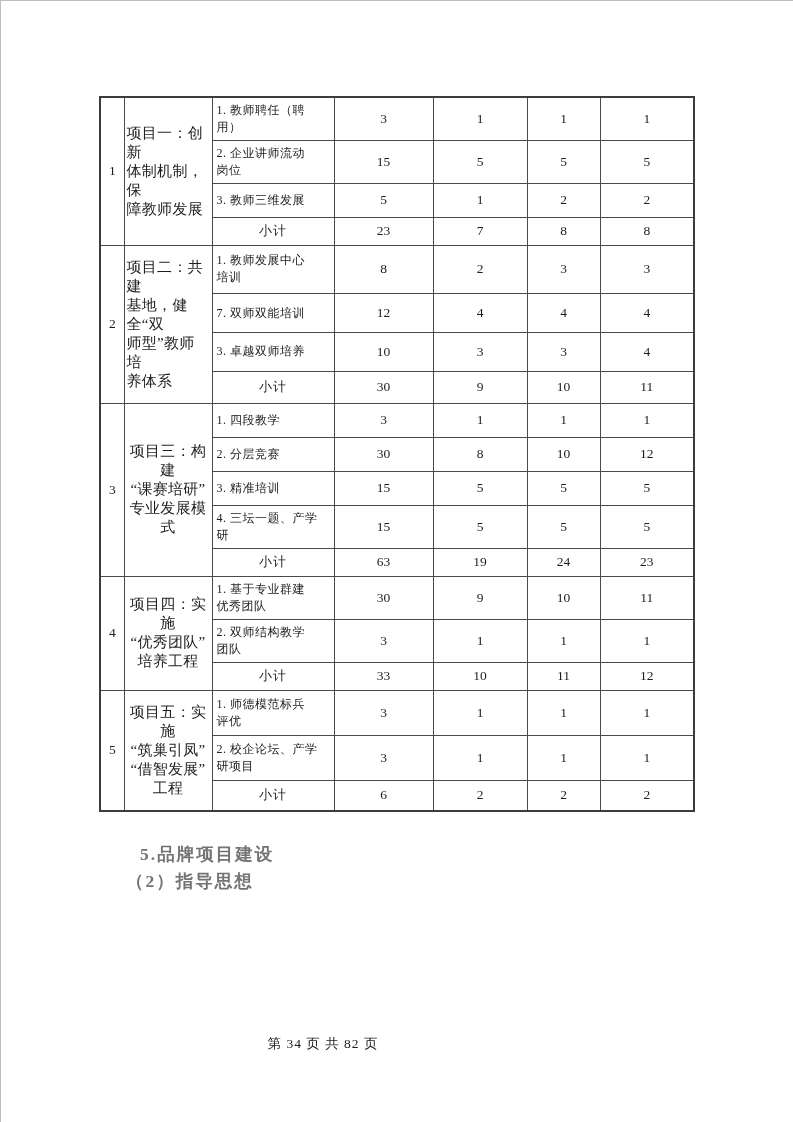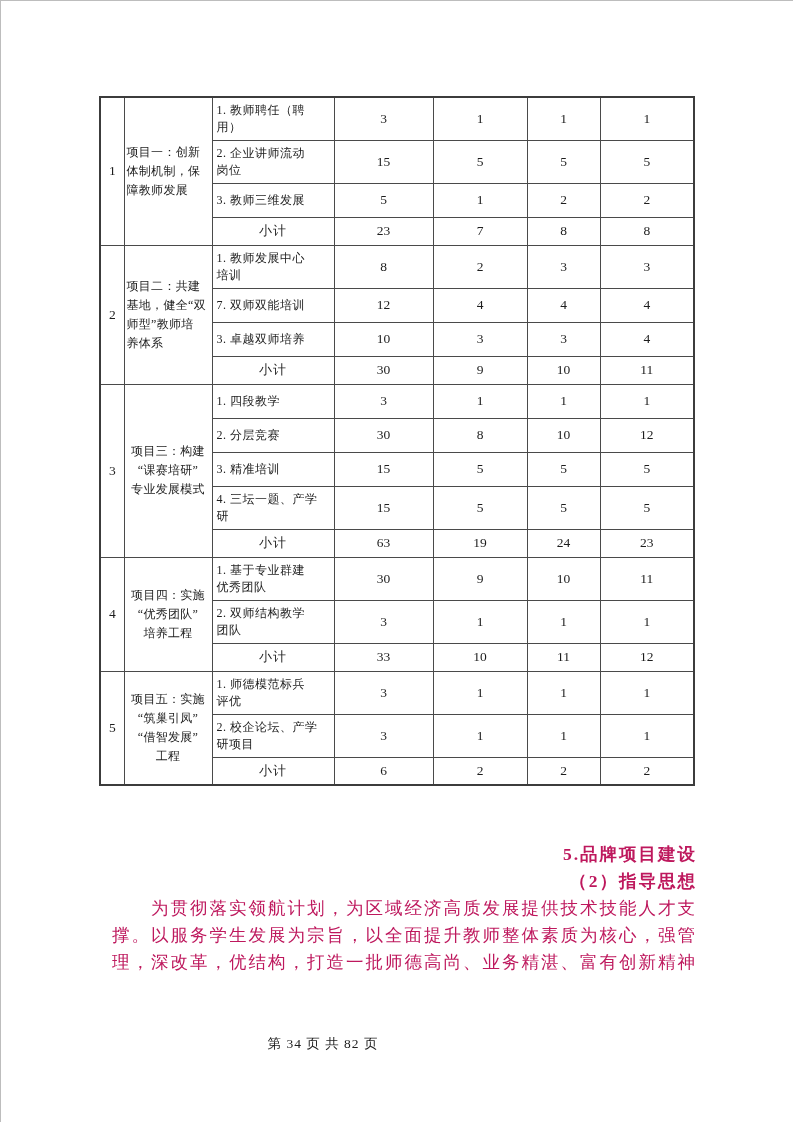--- a/index.html
+++ b/index.html
@@ -31,21 +31,21 @@
   }
   tr.one-line{height:34px;}
   tr.two-line{height:43px;}
   tr.subtotal-row{height:28px;padding-left:41px;}
 
   td.rowno-cell{
     text-align:center;
     font-size:13.5px;
   }
   td.project-name-cell{
-    font-size:12px;
+    font-size:15px;
     line-height:19px;
     letter-spacing:0.3px;
     white-space:pre-line;
     padding:12px 2px;
   }
   td.project-name-cell.align-left{text-align:left;}
   td.project-name-cell.align-center{text-align:center;}
   td.subitem-label-cell{
     font-size:12px;
     line-height:17px;
@@ -60,27 +60,26 @@
     text-align:center;
   }
   td.value-cell{
     text-align:center;
     font-size:13.5px;
   }
 
   
   .text-block{
     position:absolute;
-    left:100px;top:840px;
+    left:92px;top:840px;
     width:596px;
     font-size:17.5px;
     line-height:27px;
     letter-spacing:2px;
-    color:#be185d;
-    text-align:right;
+    color:#737373;
   }
   .text-block p{margin:0;white-space:pre-line;}
   .heading-1{font-weight:bold;text-indent:47px;}
   .heading-2{font-weight:bold;text-indent:33px;}
   .heading-3{font-weight:bold;text-indent:33px;}
   .body-paragraph{font-weight:normal;text-indent:33px;}
 
   
   .page-footer{
     position:absolute;
@@ -268,18 +267,15 @@
         <td class="value-cell">2</td>
         <td class="value-cell">2</td>
         <td class="value-cell">2</td>
       </tr>
     </tbody>
 </table>
 
 <div class="text-block">
   <p class="heading-1">5.品牌项目建设</p>
   <p class="heading-3">（2）指导思想</p>
-  <p class="body-paragraph">为贯彻落实领航计划，为区域经济高质发展提供技术技能人才支
-撑。以服务学生发展为宗旨，以全面提升教师整体素质为核心，强管
-理，深改革，优结构，打造一批师德高尚、业务精湛、富有创新精神</p>
 </div>
 
 <div class="page-footer">第 34 页 共 82 页</div>
 
 </body></html>

